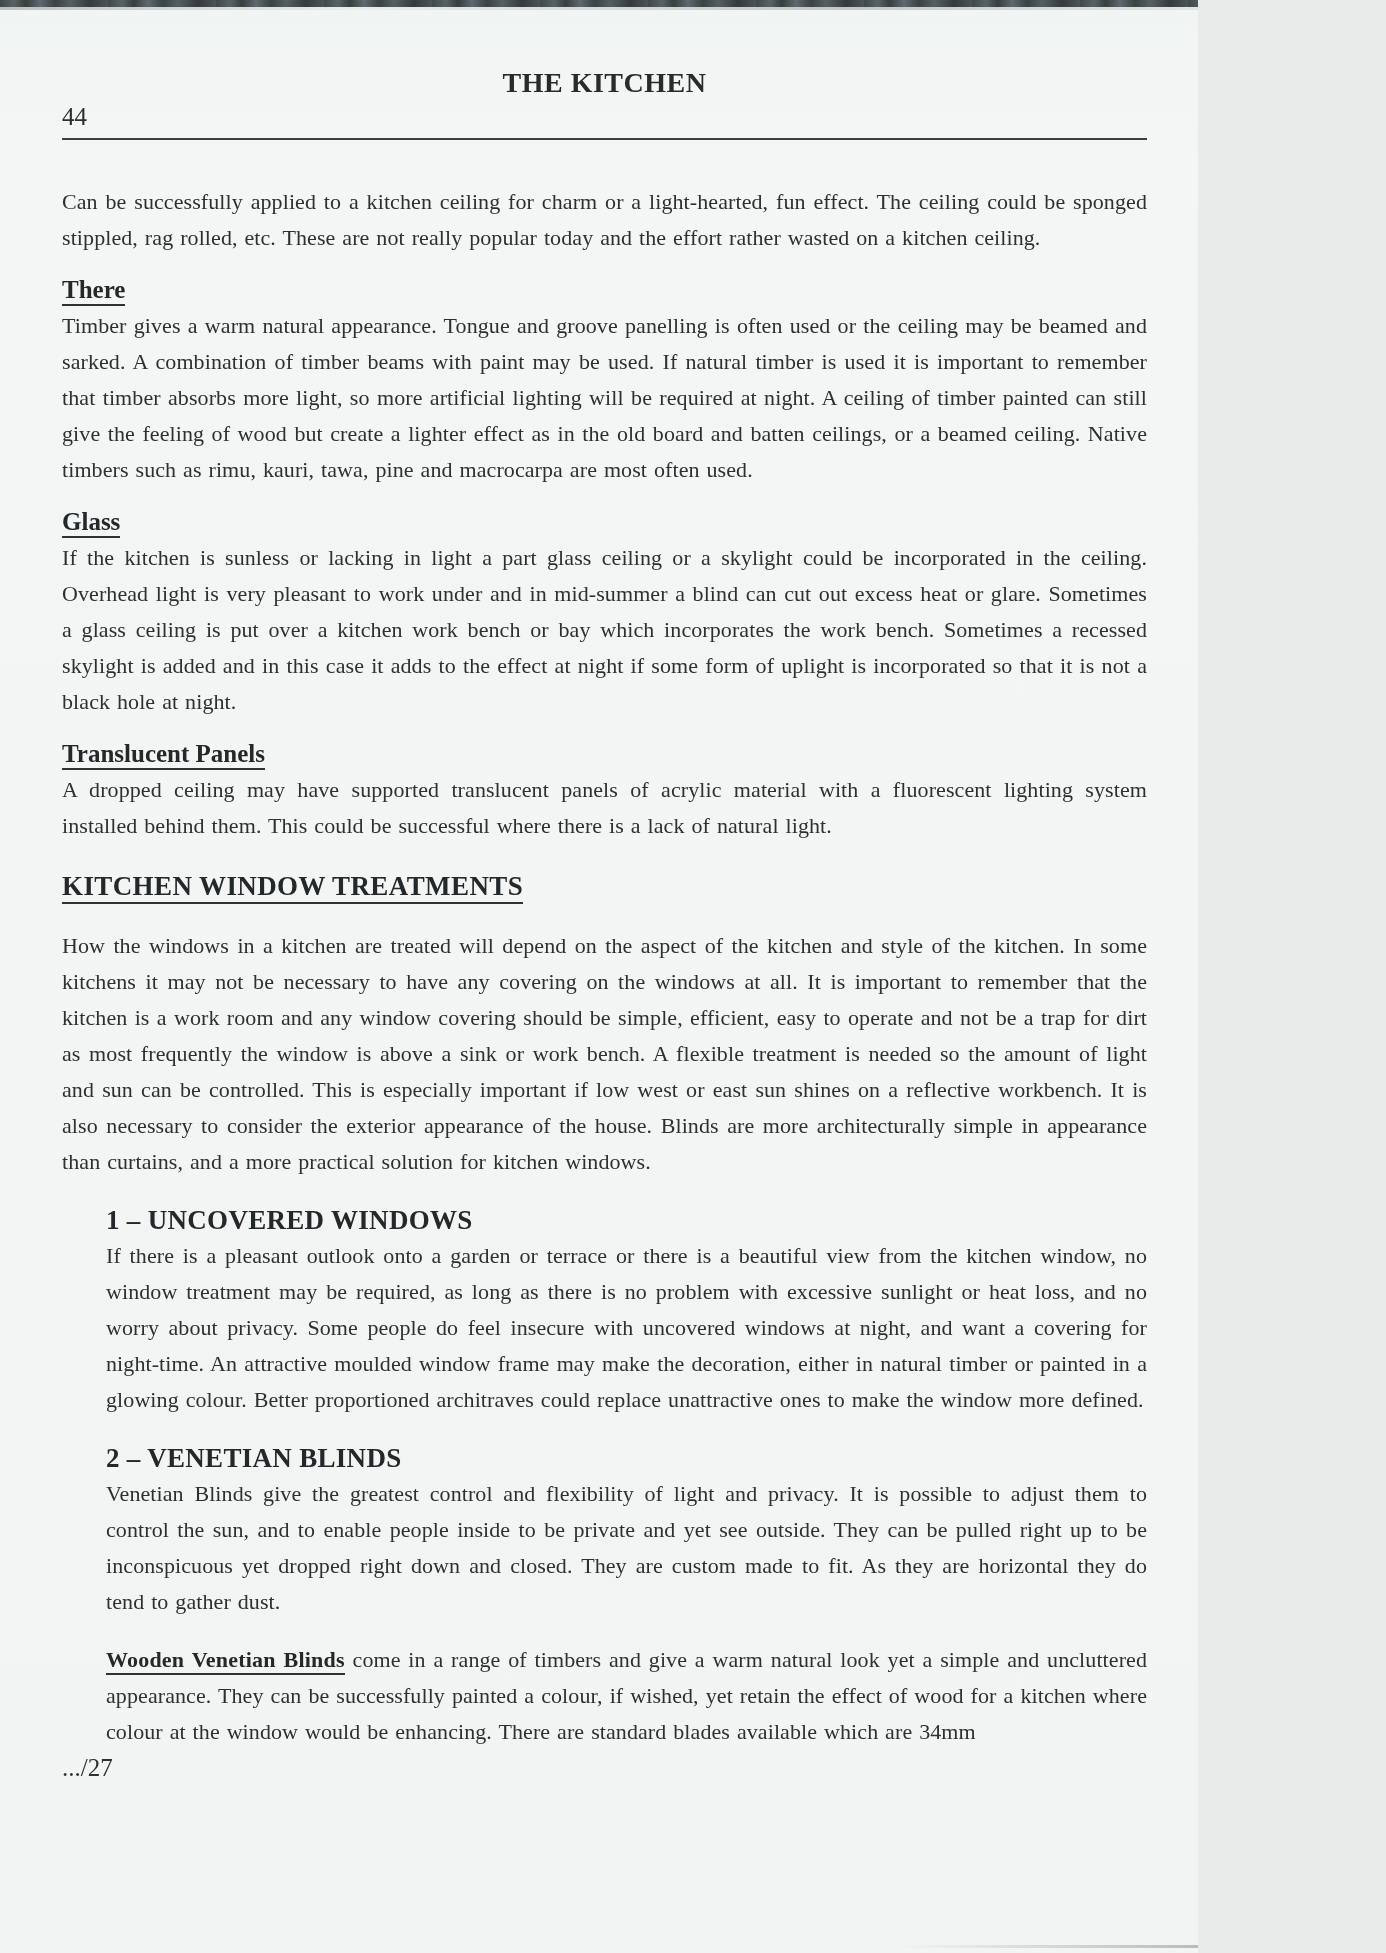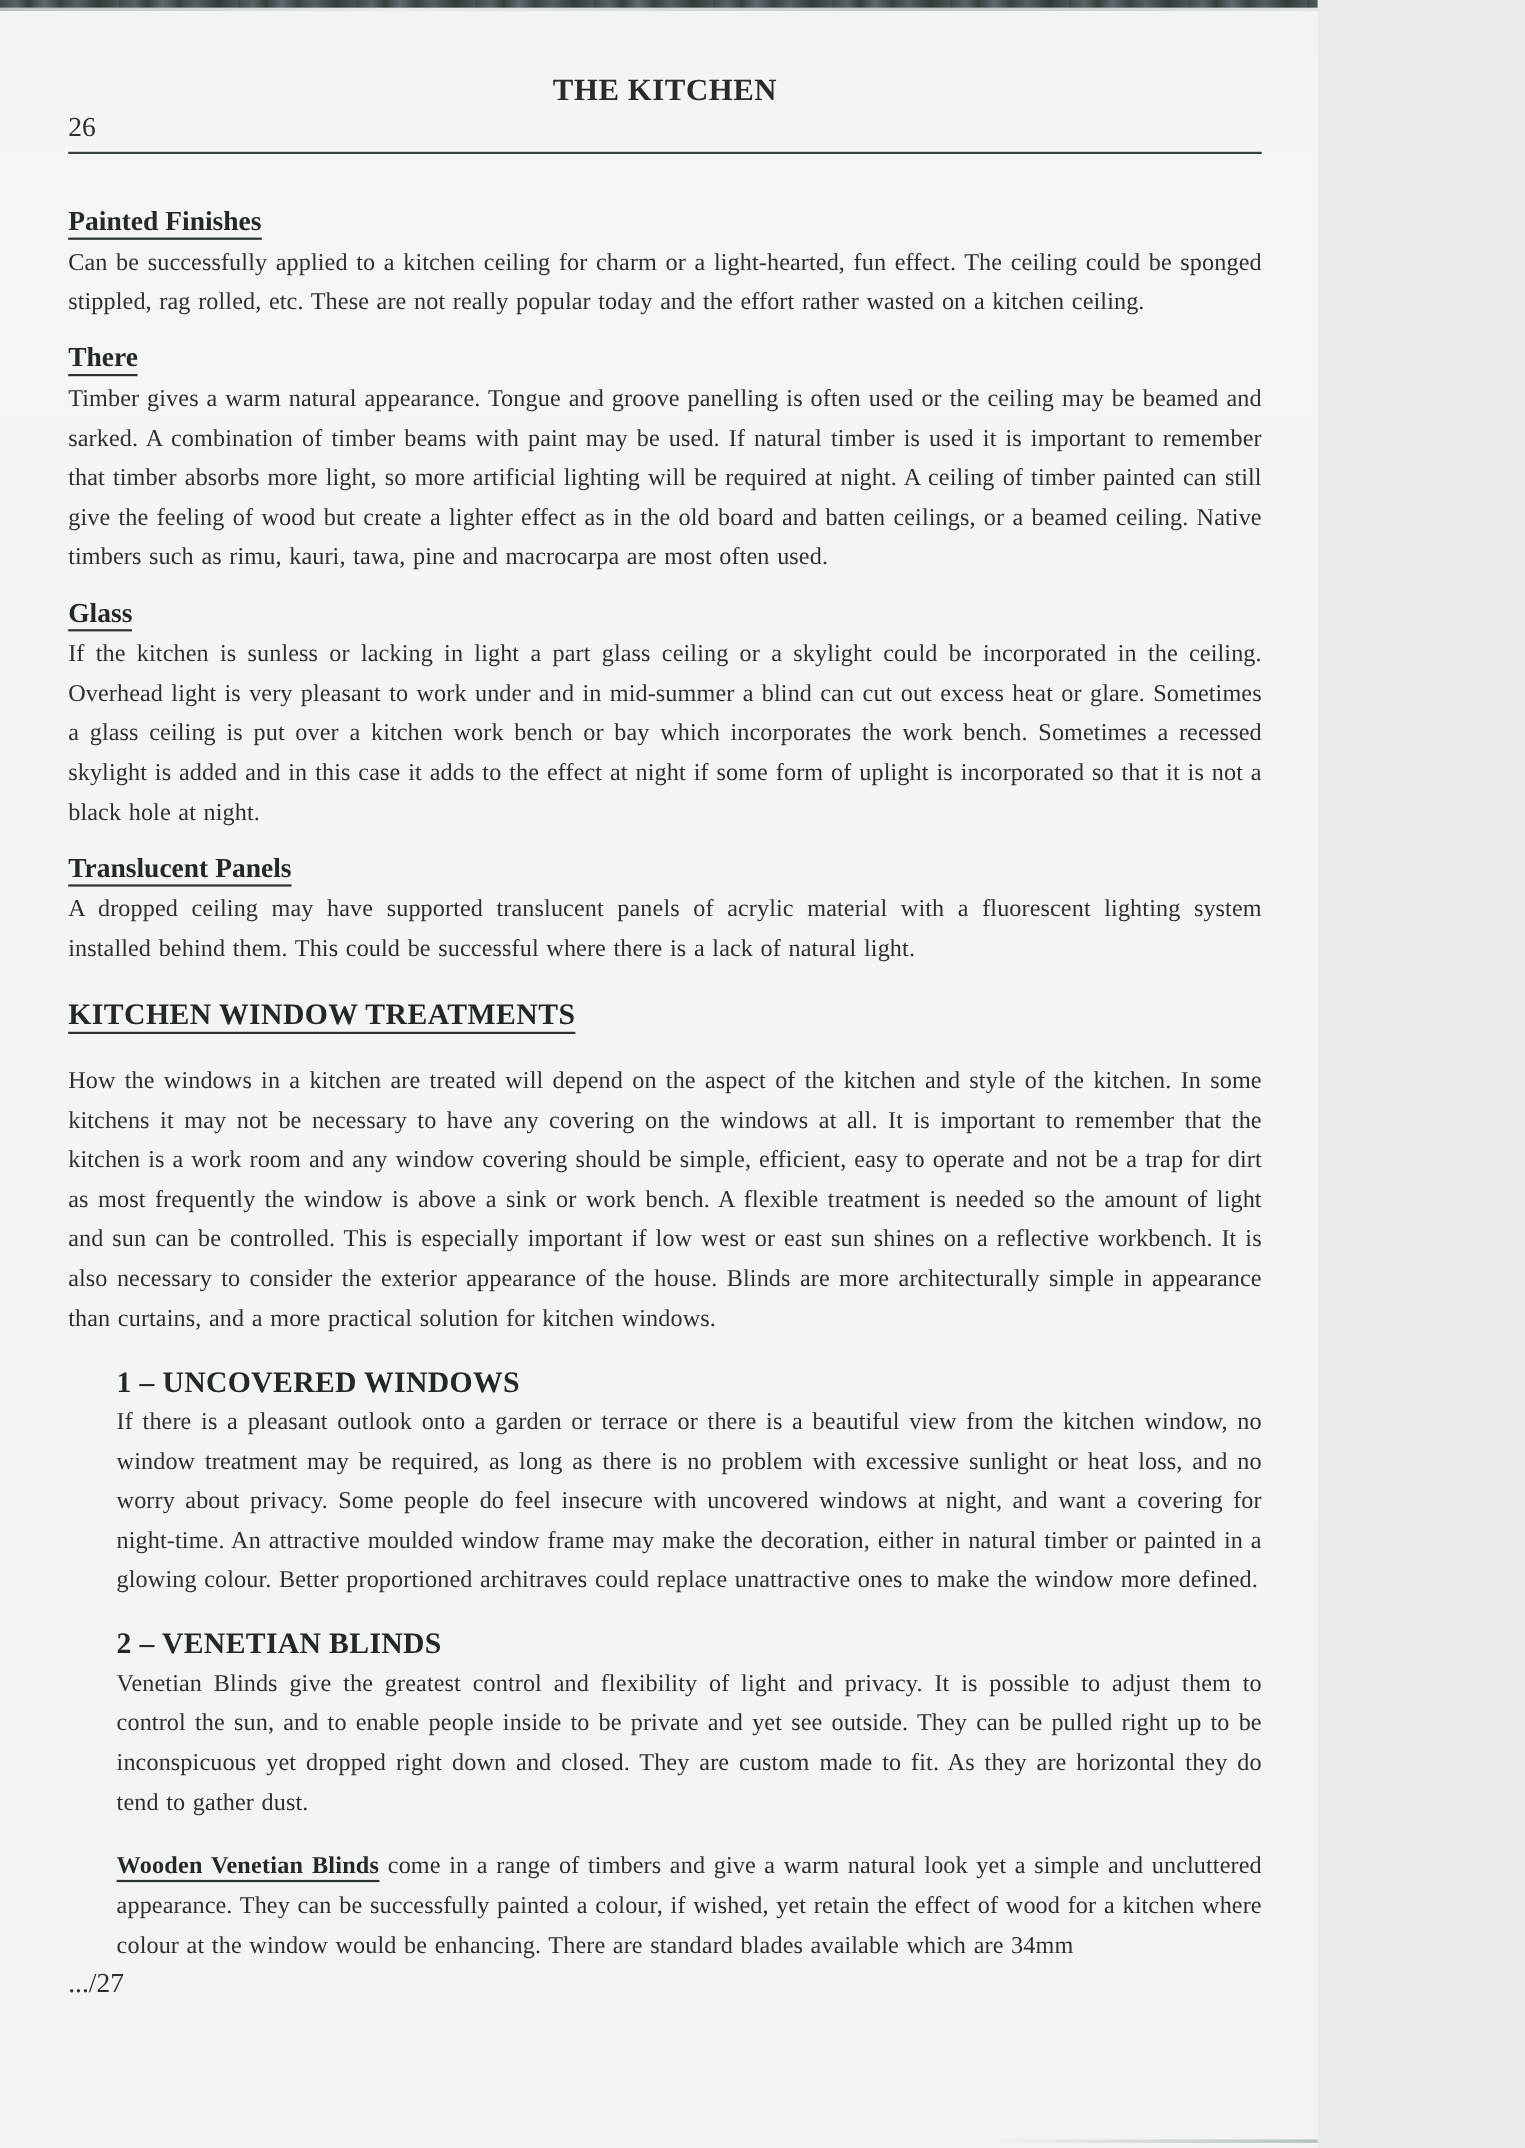--- a/index.html
+++ b/index.html
@@ -111,25 +111,24 @@
 </style>
 </head>
 <body>
 
 <div class="page">
   <div class="scan-edge-top"></div>
 
   <div class="inner">
 
     <p class="doc-title">THE KITCHEN</p>
-    <div class="page-number">26</div>
+    <div class="page-number">44</div>
     <hr class="header-rule">
 
     <div class="section" style="margin-top:0">
-      <p class="section-heading"><span class="u">Painted Finishes</span></p>
       <p class="para">Can be successfully applied to a kitchen ceiling for charm or a light-hearted, fun effect. The ceiling could be sponged stippled, rag rolled, etc. These are not really popular today and the effort rather wasted on a kitchen ceiling.</p>
     </div>
 
     <div class="section">
       <p class="section-heading"><span class="u">There</span></p>
       <p class="para">Timber gives a warm natural appearance. Tongue and groove panelling is often used or the ceiling may be beamed and sarked. A combination of timber beams with paint may be used. If natural timber is used it is important to remember that timber absorbs more light, so more artificial lighting will be required at night. A ceiling of timber painted can still give the feeling of wood but create a lighter effect as in the old board and batten ceilings, or a beamed ceiling. Native timbers such as rimu, kauri, tawa, pine and macrocarpa are most often used.</p>
     </div>
 
     <div class="section">
       <p class="section-heading"><span class="u">Glass</span></p>

